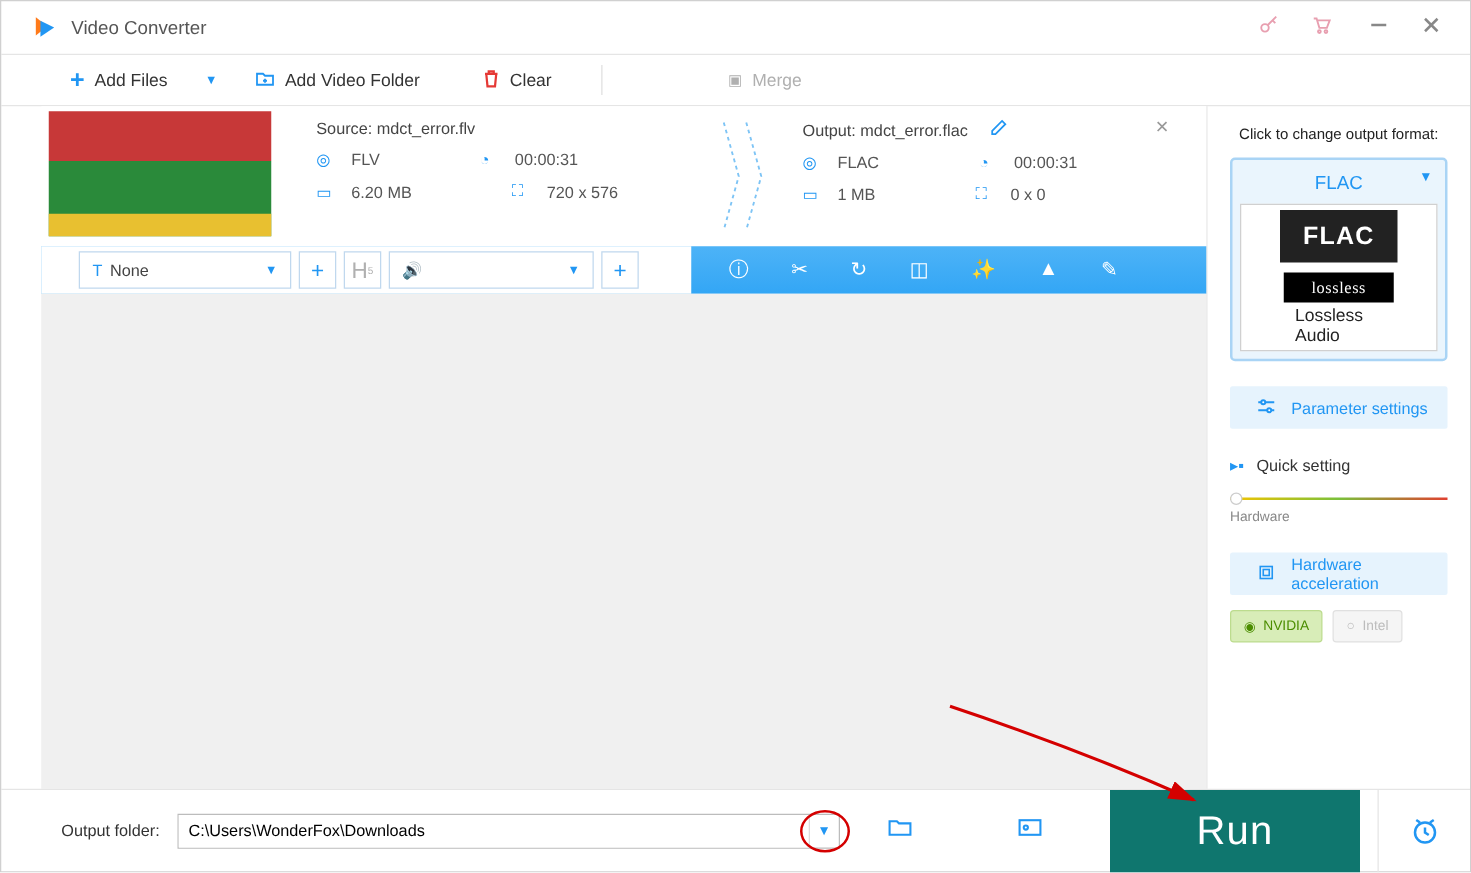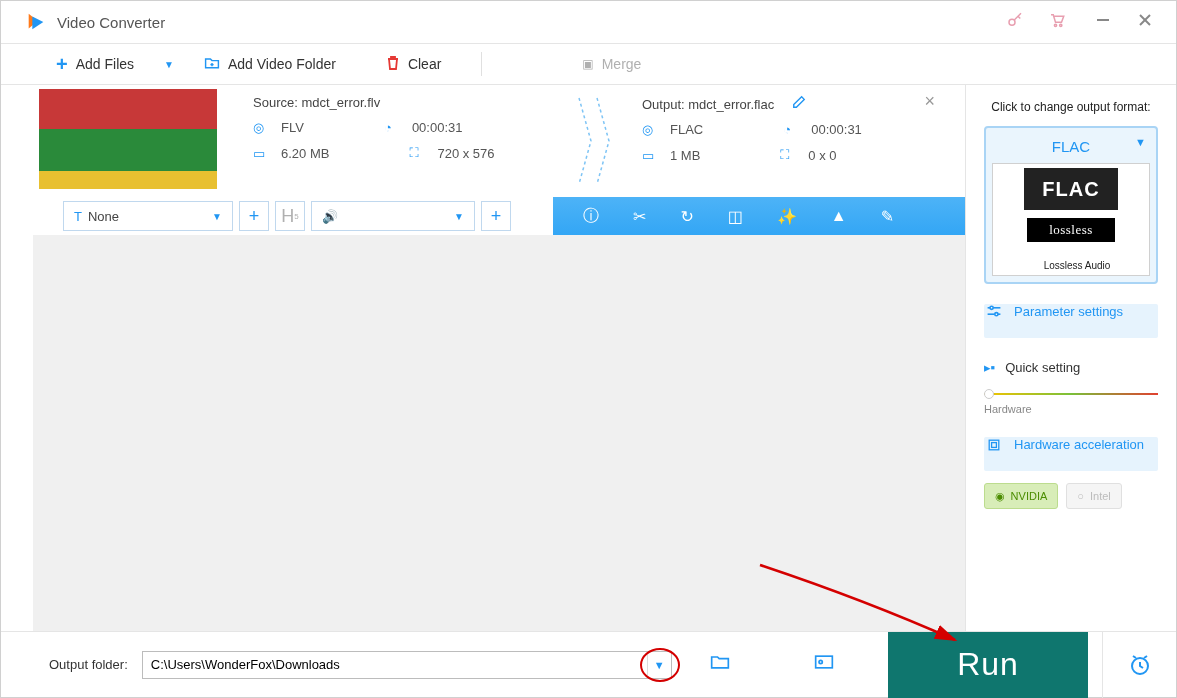--- a/index.html
+++ b/index.html
@@ -73,23 +73,23 @@
 
   
   .side-hint { font-size:12px; color:#222; text-align:center; margin-bottom:12px; }
   .format-card { margin: 0 18px 14px 18px; border:2px solid #a9d4f5; border-radius:4px; background:#eaf5fd; padding:6px; position:relative; cursor:pointer; }
   .format-title { color:#2196f3; font-size:15px; text-align:center; padding:4px 0 8px 0; }
   .format-caret { position:absolute; right:10px; top:8px; color:#2196f3; font-size:11px; }
   .format-inner { background:#fff; border:1px solid #d0d0d0; padding:4px; display:flex; flex-direction:column; align-items:center; }
   .flac-box { width:94px; height:42px; background:#222; color:#fff; display:flex; align-items:center; justify-content:center; font-size:20px; font-weight:bold; letter-spacing:1px; }
   .lossless-box { width:94px; margin-top:8px; display:flex; flex-direction:column; align-items:center; }
   .lossless-mark { width:88px; height:24px; background:#000; color:#fff; font-size:13px; display:flex; align-items:center; justify-content:center; font-family: Liberation Serif, serif; letter-spacing:0.5px; }
-  .lossless-sub { font-size:10px; color:#222; margin-top:18px;padding-left:12px; }
-
-  .side-btn { margin: 6px 18px; height:34px; background:#e6f3fd; color:#2196f3; font-size:13px; display:flex; align-items:flex-start; padding-left:2px; gap:12px; cursor:pointer; border-radius:2px; }
+  .lossless-sub { font-size:14px; color:#222; margin-top:2px;padding-left:12px; }
+
+  .side-btn { margin: 6px 18px; height:34px; background:#e6f3fd; color:#2196f3; font-size:13px; display:flex; align-items:center; padding-left:21px; gap:12px; cursor:pointer; border-radius:2px; }
   .qs-row { margin: 16px 18px 4px 18px; display:flex; align-items:center; gap:10px; font-size:13px; color:#333; }
   .qs-ic { color:#2196f3; }
   .slider-row { margin: 8px 18px 2px 18px; height:14px; position:relative; }
   .slider-track { position:absolute; left:0; right:0; top:6px; height:2px; background: linear-gradient(to right, #f5c400 0%, #7ac03a 50%, #e04030 100%); }
   .slider-thumb { position:absolute; left:0; top:2px; width:10px; height:10px; border-radius:50%; background:#fff; border:1px solid #ccc; cursor:pointer; }
   .slider-label { margin: 0 18px 16px 18px; font-size:11px; color:#888; }
 
   .gpu-row { margin: 6px 18px; display:flex; gap:8px; }
   .gpu-badge { height:26px; padding: 0 10px; border-radius:3px; font-size:11px; display:flex; align-items:center; gap:6px; }
   .nv { background:#d8edb8; color:#4b8d00; border:1px solid #bcdc8e; }

